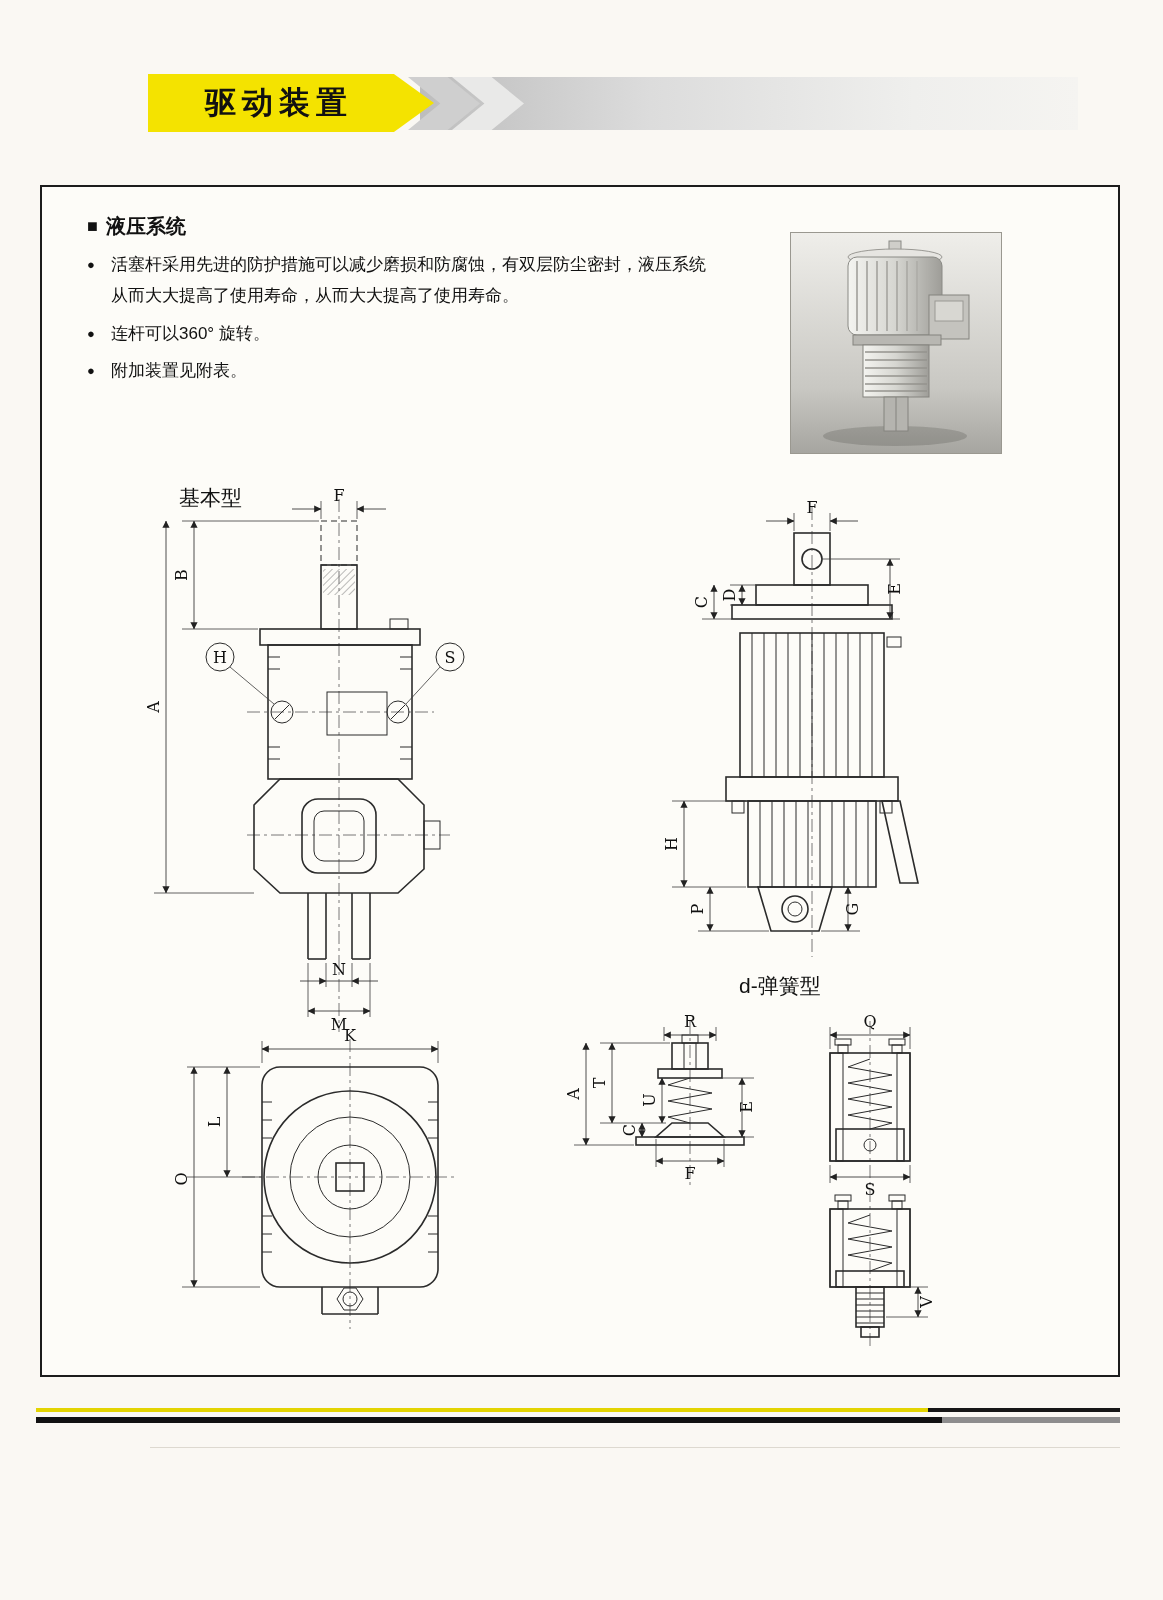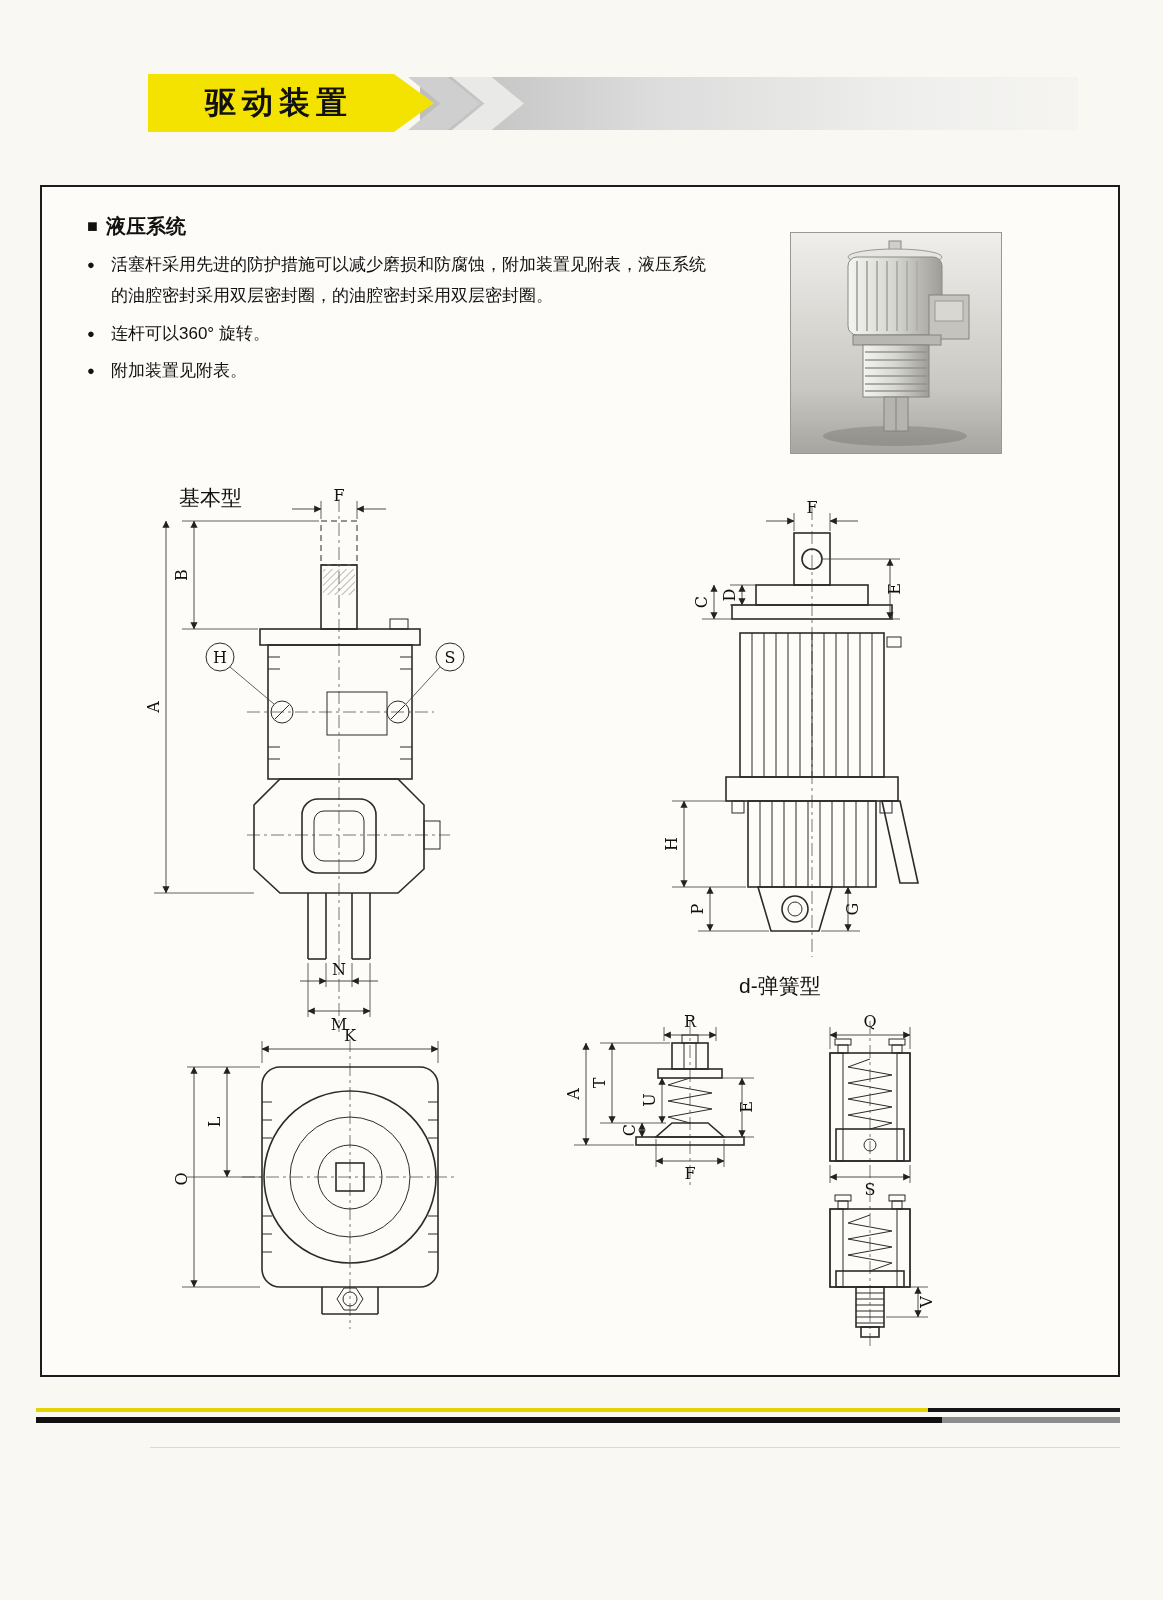--- a/index.html
+++ b/index.html
@@ -62,25 +62,25 @@
 
   <main class="content-box">
 
     <section class="features">
       <h2 class="features-heading">
         <span class="sq">■</span>
         <span>液压系统</span>
       </h2>
       <div class="feat-line">
         <span class="dot">●</span>
-        <span>活塞杆采用先进的防护措施可以减少磨损和防腐蚀，附加装置见附表，液压系统</span>
+        <span>活塞杆采用先进的防护措施可以减少磨损和防腐蚀，有双层防尘密封，液压系统</span>
       </div>
       <div class="feat-line cont">
         <span class="dot">●</span>
-        <span>的油腔密封采用双层密封圈，的油腔密封采用双层密封圈。</span>
+        <span>从而大大提高了使用寿命，从而大大提高了使用寿命。</span>
       </div>
       <div class="feat-line">
         <span class="dot">●</span>
         <span>连杆可以360° 旋转。</span>
       </div>
       <div class="feat-line">
         <span class="dot">●</span>
         <span>附加装置见附表。</span>
       </div>
     </section>

